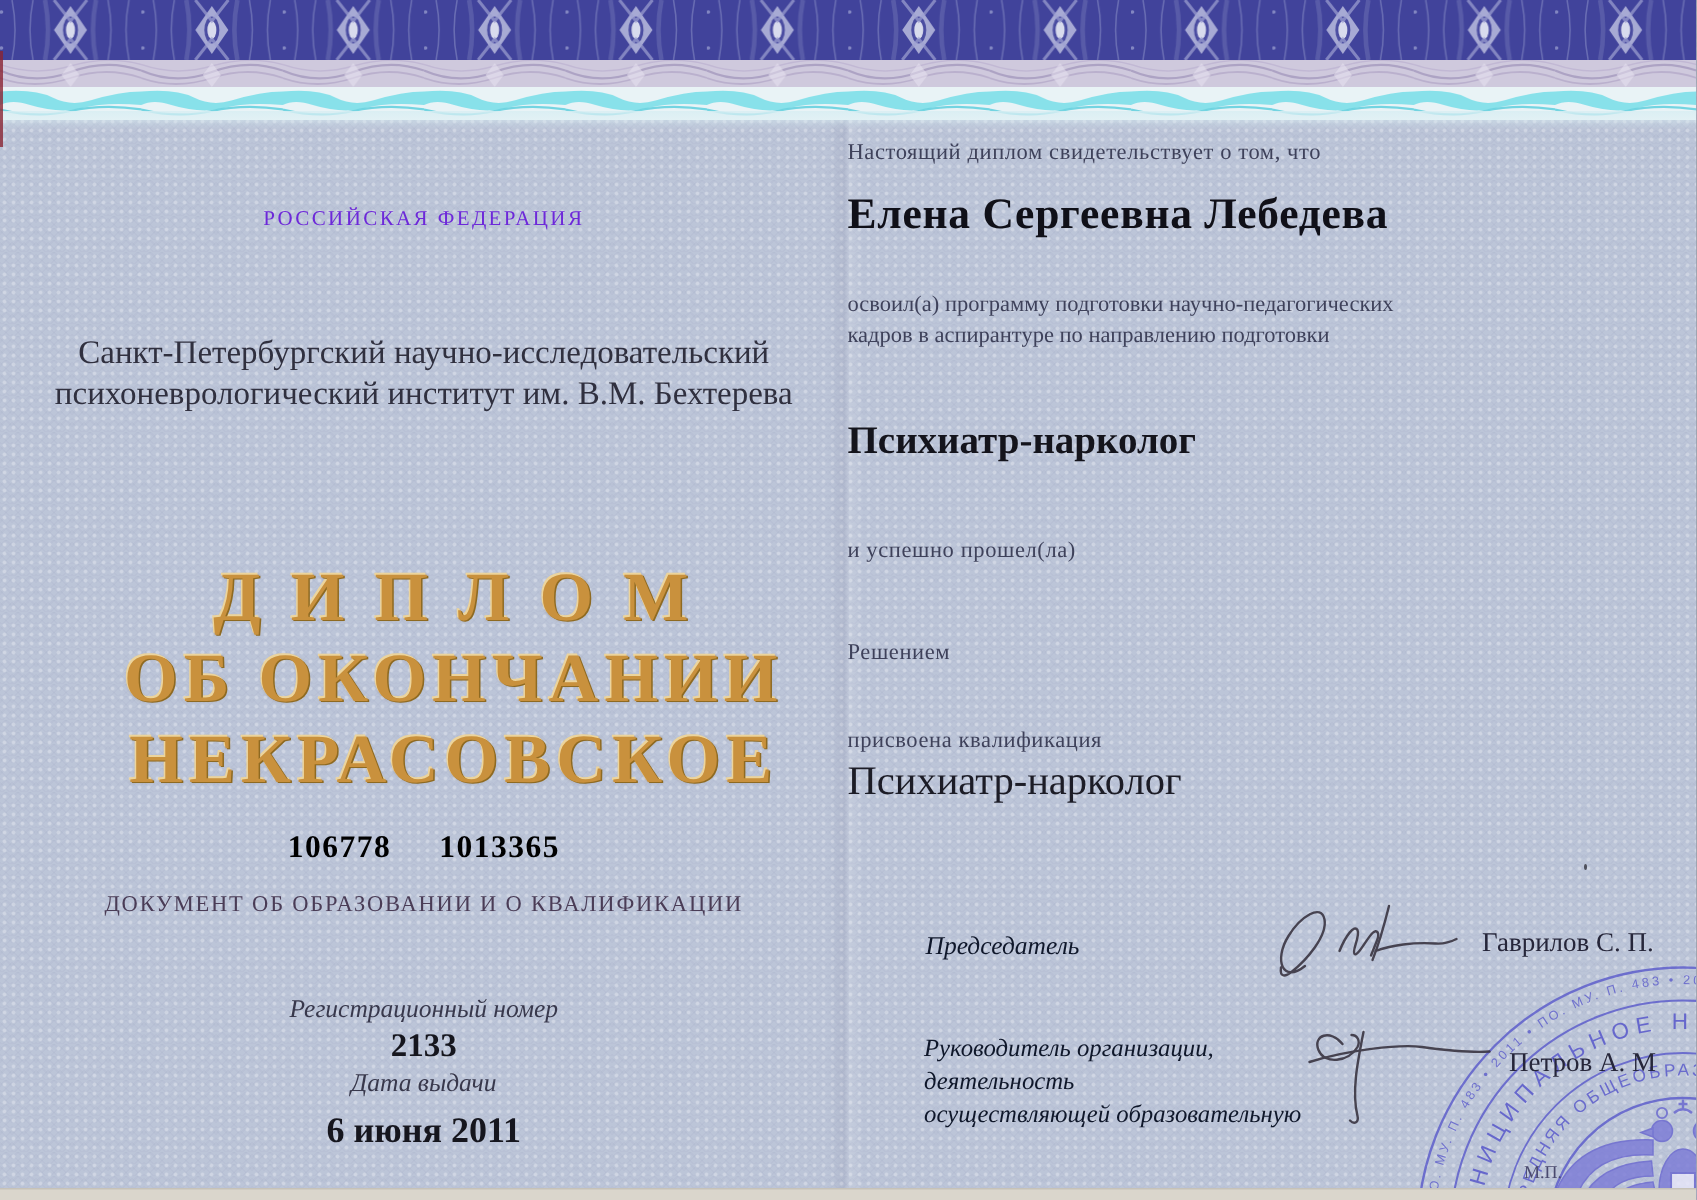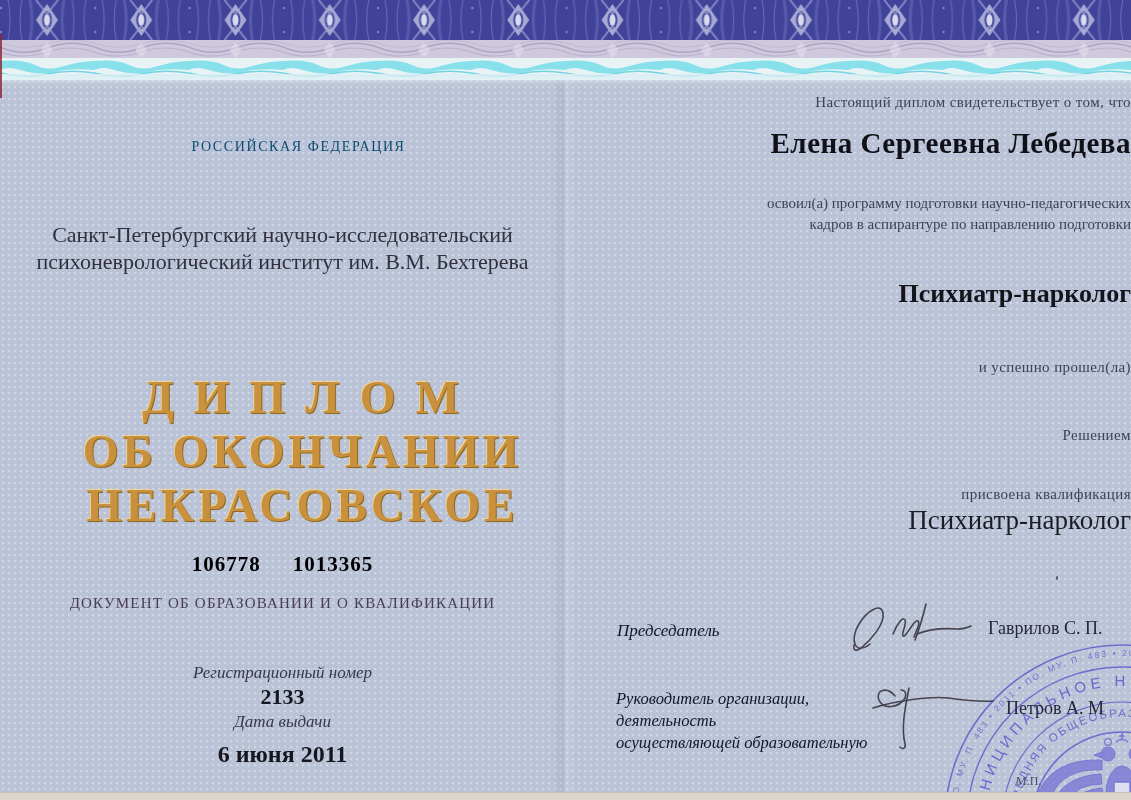--- a/index.html
+++ b/index.html
@@ -28,23 +28,23 @@
   .fold{
     position:absolute;top:70px;bottom:8px;left:552px;width:24px;
     background:linear-gradient(90deg, rgba(70,70,110,0) 0%, rgba(70,70,110,.09) 45%, rgba(255,255,255,.12) 60%, rgba(70,70,110,0) 100%);
   }
   .top-border{position:absolute;top:0;left:0;}
   .left-edge-mark{position:absolute;left:0;top:34px;width:2px;height:64px;background:#8a2433;opacity:.8;}
   .bottom-strip{position:absolute;left:0;bottom:0;width:1131px;height:7px;background:#dad6cc;border-top:1px solid #c6c2b8;}
 
   .abs{position:absolute;}
   .lp{left:0;width:565px;text-align:center;}
-  .rp{left:565px;width:566px;text-align:right;}
-
-  .small-caps-line{font-size:14px;letter-spacing:1.6px;color:#0c4a6e;padding-left:16px;}
+  .rp{left:565px;width:566px;text-align:left;}
+
+  .small-caps-line{font-size:14px;letter-spacing:1.6px;color:#6d28d9;}
   .institution{font-size:22px;line-height:27px;color:#30303f;}
   .gold{
     font-weight:bold;color:#c9913d;
     text-shadow:1px 1px 0 #8e6a22, -1px -1px 0 #ecd49c, 0 0 2px rgba(140,100,40,.35);
   }
   .title-l{font-size:46px;line-height:54px;padding-left:36px;}
   .t1{letter-spacing:20px;text-indent:20px;}
   .t2{letter-spacing:4px;text-indent:4px;}
   .t3{letter-spacing:4px;text-indent:4px;}
   .serials{font-size:21px;font-weight:bold;color:#000000;letter-spacing:1px;}

